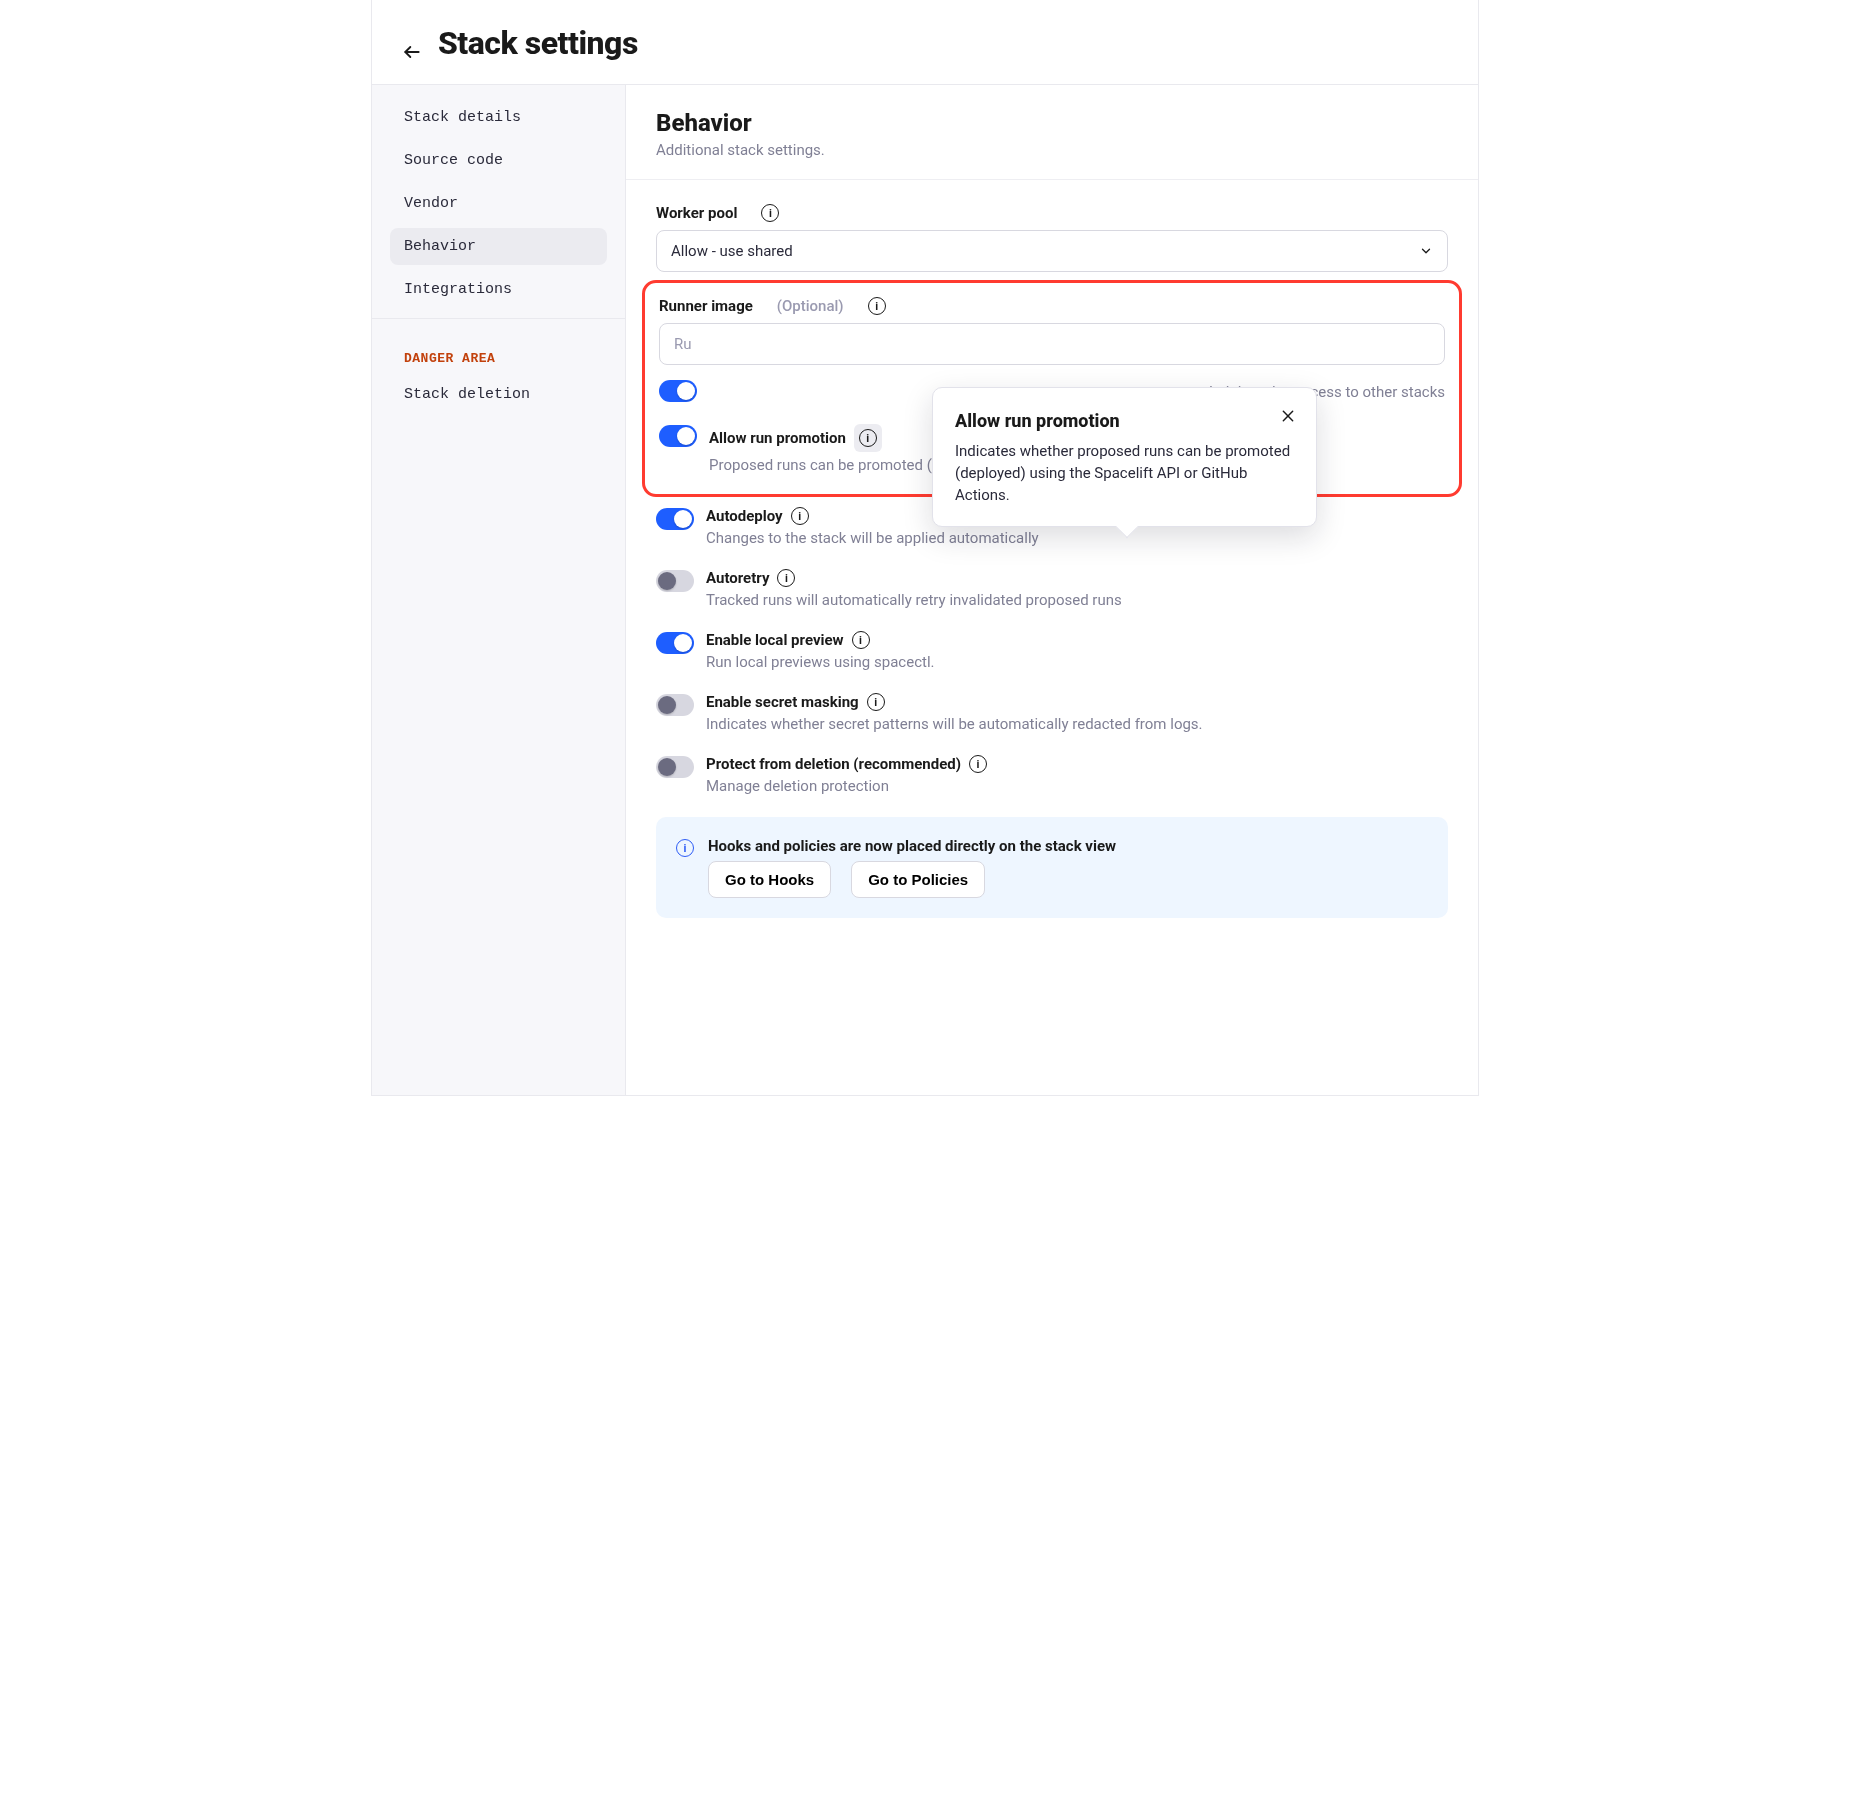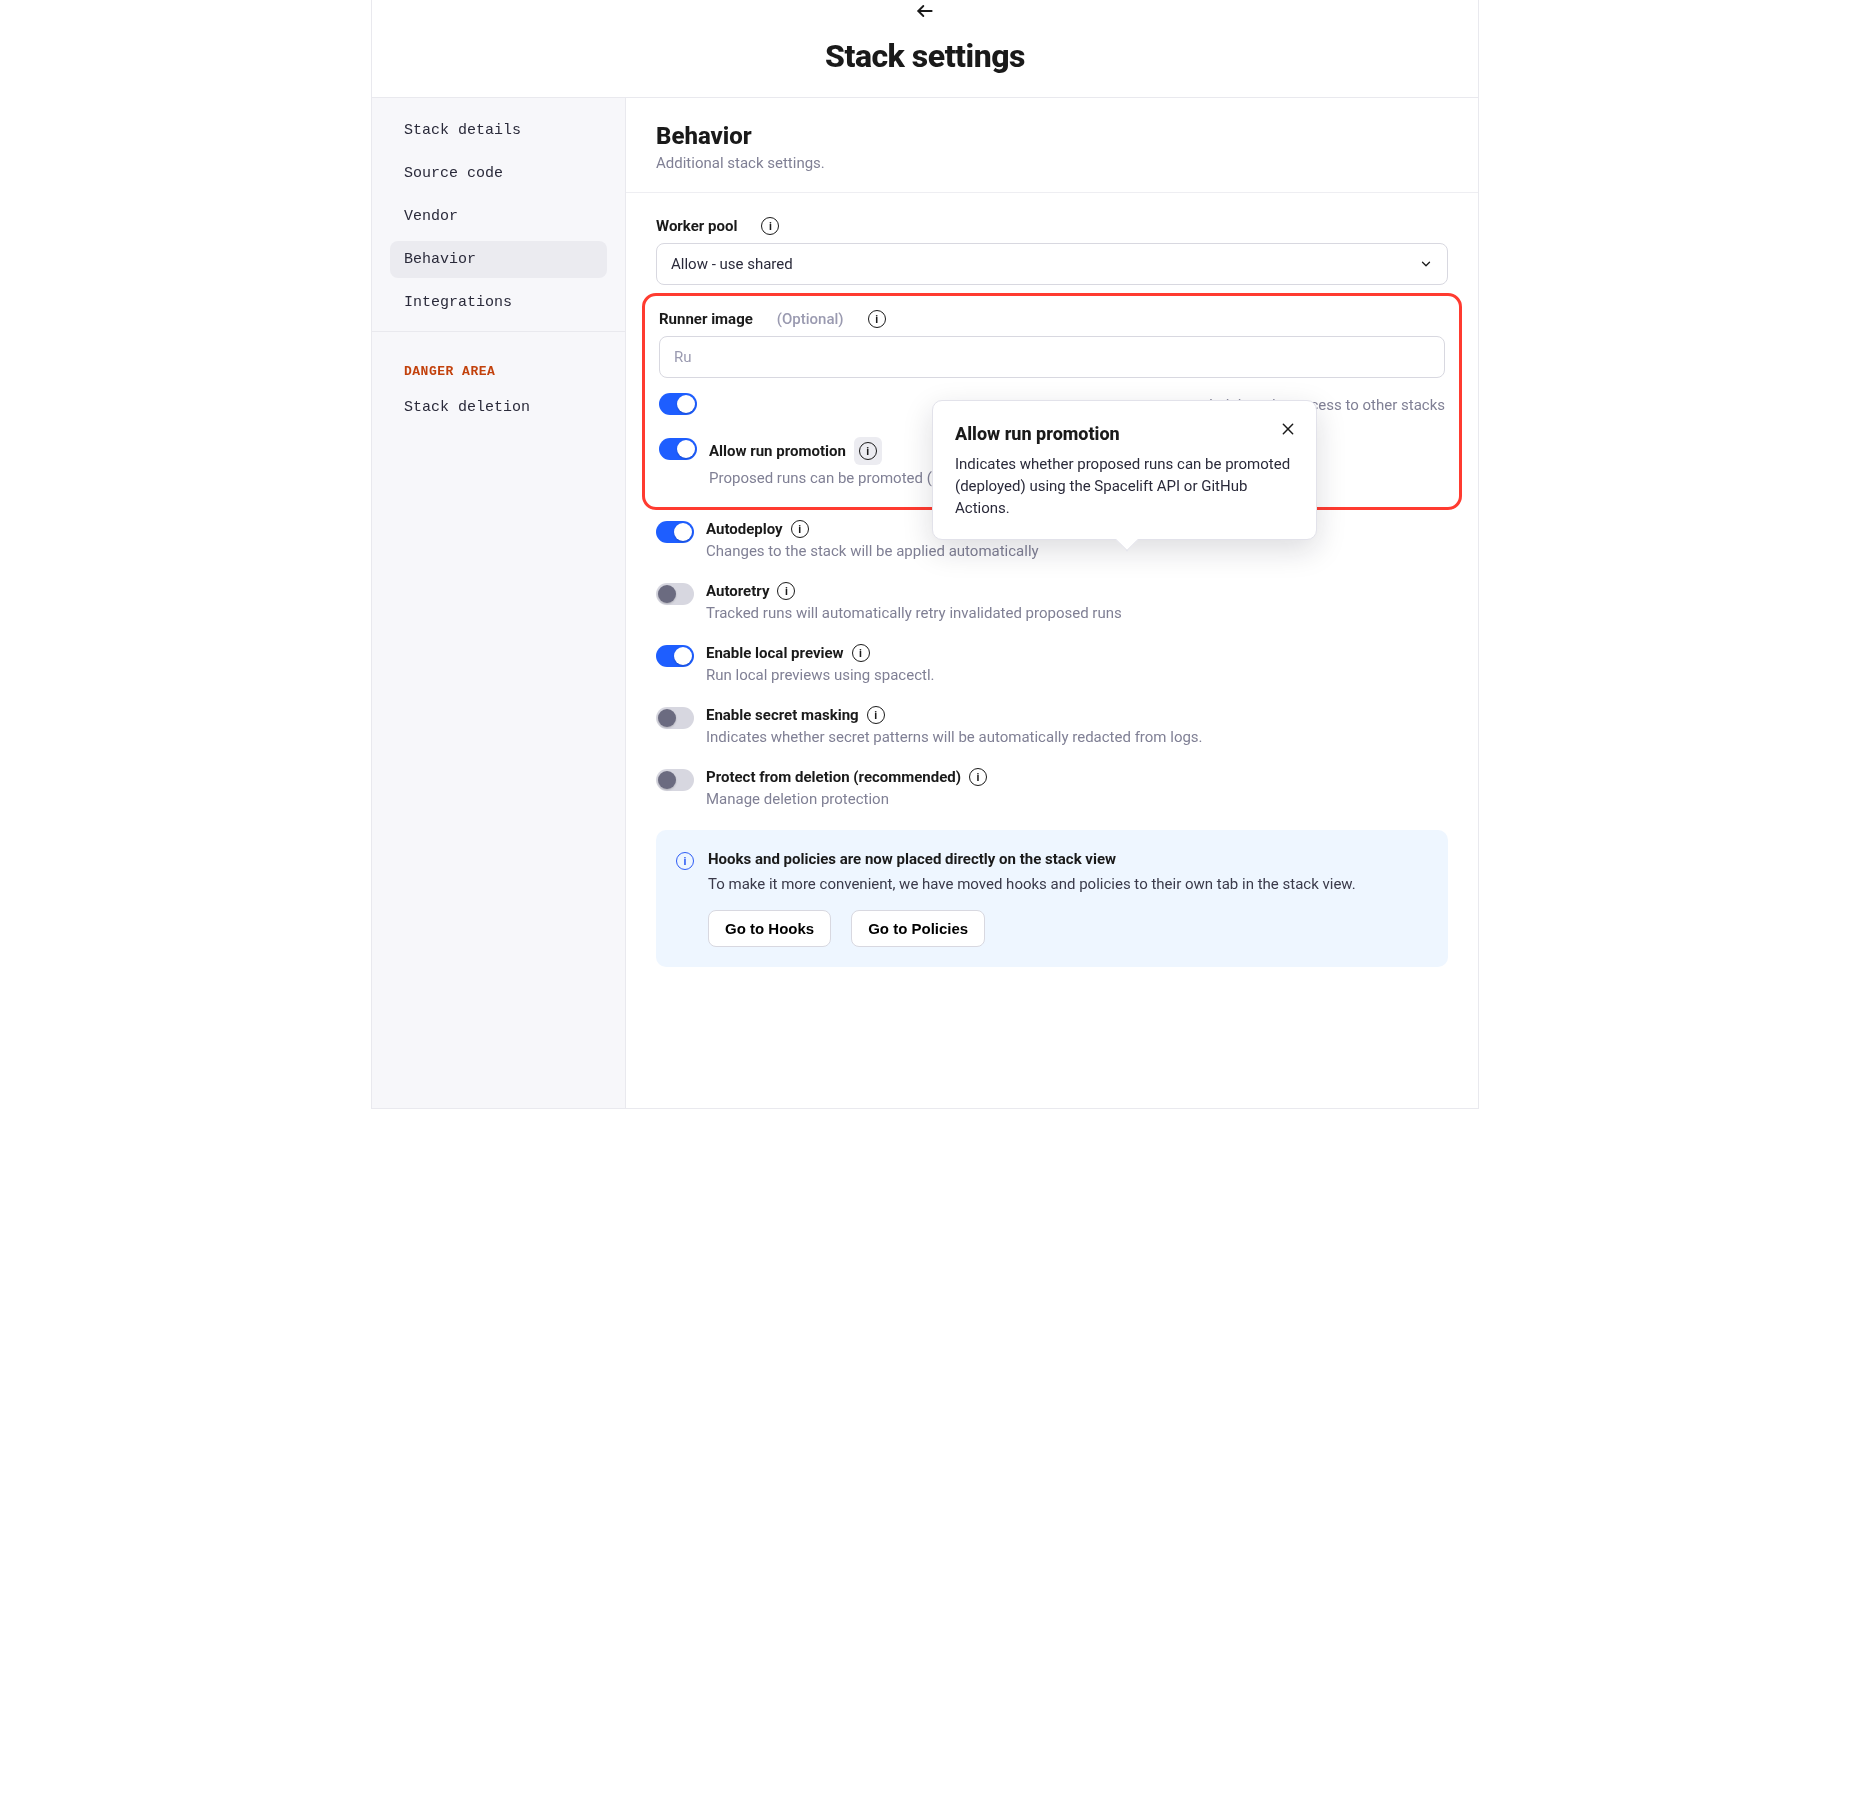--- a/index.html
+++ b/index.html
@@ -11,24 +11,23 @@
   }
   .frame {
     width: 1108px;
     margin: 0 auto;
     border: 1px solid #e9e9ee;
     border-top: none;
     background: #fff;
   }
   .topbar {
     display: flex;
-    align-items: center;
+    align-items: flex-end;
     gap: 16px;
-    padding: 1px 30px 22px 30px;
-    flex-direction: column;
+    padding: 24px 30px 22px 30px;
   }
   .topbar .back-arrow { width: 20px; height: 20px; cursor: pointer; }
   .topbar h1 { font-size: 32px; font-weight: 800; letter-spacing: -0.5px; }
   .layout { display: flex; border-top: 1px solid #e9e9ee; }
   .sidebar {
     width: 254px;
     background: #f7f7fa;
     border-right: 1px solid #e9e9ee;
     padding: 14px 18px;
     min-height: 1010px;
@@ -353,21 +352,20 @@
               <span class="info-icon">i</span>
             </div>
             <div class="t-desc">Manage deletion protection</div>
           </div>
         </div>
 
         <div class="notice">
           <span class="info-icon blue" style="flex-shrink:0;margin-top:2px;">i</span>
           <div>
             <div class="title">Hooks and policies are now placed directly on the stack view</div>
-            <div class="body">To make it more convenient, we have moved hooks and policies to their own tab in the stack view.</div>
             <div class="btns">
               <button class="btn">Go to Hooks</button>
               <button class="btn">Go to Policies</button>
             </div>
           </div>
         </div>
 
       </div>
 
 

